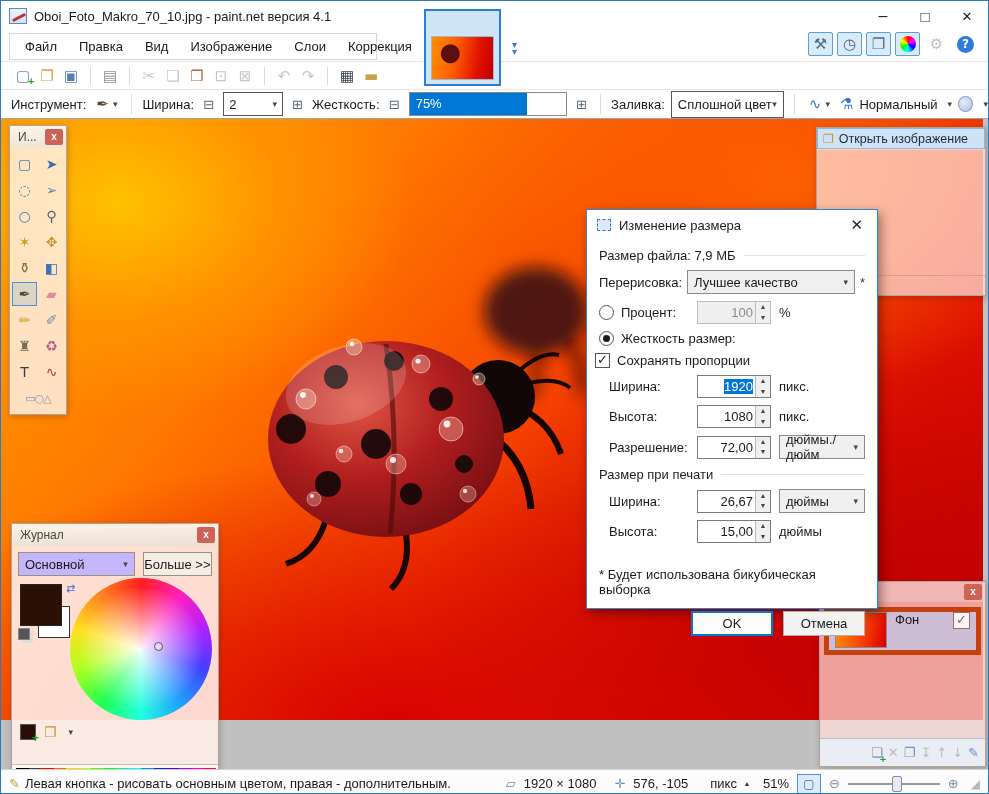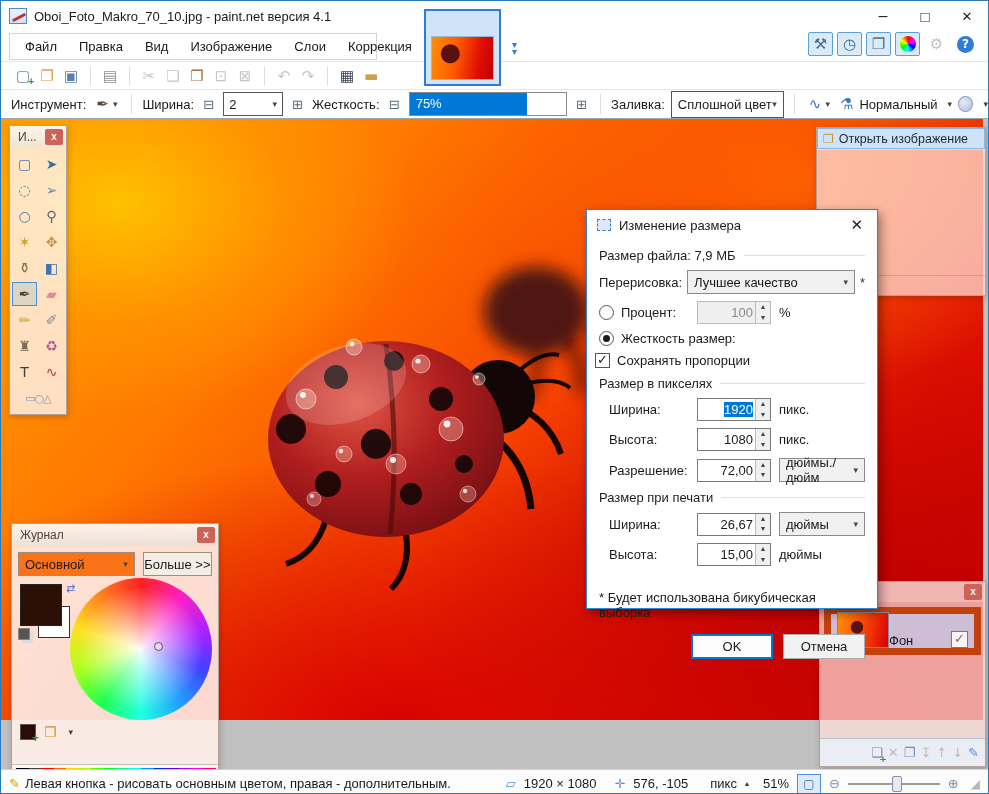--- a/index.html
+++ b/index.html
@@ -89,21 +89,21 @@
   .history-panel { left:815px; top:8px; width:170px; }
   .history-entry { height:21px; display:flex; align-items:center; gap:5px; padding:0 5px; background:#cfe3f7; border:1px solid #89b7e0; font-size:12.5px; color:#1a2a3a; }
   .history-icon { color:#c8922e; font-size:12px; }
   .history-body { height:146px; background:rgba(255,226,220,.72); border-top:1px solid rgba(255,255,255,.4); }
   .history-body-inner { height:126px; border-bottom:1px solid rgba(180,140,130,.5); }
 
   
   .palette-panel { left:10px; top:404px; width:208px; }
   .palette-body { background:rgba(255,238,232,.9); padding:6px; position:relative; height:218px; }
   .palette-row1 { display:flex; gap:8px; }
-  .mode-combo { width:118px; height:24px; border:1px solid #9a9document08a; border:1px solid #9a9080; background:#f97316; display:flex; align-items:center; padding:0 6px; }
+  .mode-combo { width:118px; height:24px; border:1px solid #9a9document08a; border:1px solid #9a9080; background:#c4b5fd; display:flex; align-items:center; padding:0 6px; }
   .mode-combo .drop-arrow { margin-left:auto; }
   .more-btn { width:70px; height:24px; border:1px solid #9a9080; background:#f3ede4; display:flex; align-items:center; justify-content:center; }
   .swatch-widget { position:absolute; left:8px; top:38px; width:60px; height:60px; }
   .secondary-swatch { position:absolute; left:18px; top:22px; width:32px; height:32px; background:#fff; border:1px solid #333; }
   .primary-swatch { position:absolute; left:0; top:0; width:42px; height:42px; border:1px solid #222; }
   .swap-colors { position:absolute; left:46px; top:-2px; color:#4a6ad9; font-size:11px; }
   .mini-swatch { position:absolute; left:-2px; top:44px; width:12px; height:12px; background:#555; border:1px solid #888; box-shadow:3px 3px 0 #ddd; }
   .color-wheel { position:absolute; left:58px; top:32px; width:142px; height:142px; border-radius:50%;
     background: radial-gradient(circle, rgba(255,255,255,.95) 0%, rgba(255,255,255,0) 62%),
       conic-gradient(#ff2020,#ff20c0,#b020ff,#4040ff,#20a0ff,#20ffe0,#20ff50,#b0ff20,#ffe020,#ff8020,#ff2020); }
@@ -113,21 +113,21 @@
   .add-color-btn::after { content:"+"; position:absolute; right:-4px; bottom:-6px; color:#2a9928; font-weight:bold; font-size:12px; }
   .palette-mgr-btn { font-size:14px; color:#c8922e; }
   .swatch-strip { background:rgba(255,250,247,.95); border-top:1px solid #c8bcb2; padding:3px 4px; }
   .swatch-grid { display:grid; grid-template-columns:repeat(16,12.5px); }
   .sw { width:12.5px; height:12.5px; }
 
   
   .layers-panel { left:818px; top:462px; width:167px; }
   .layers-title { height:20px; display:flex; align-items:center; padding:0 3px; background:rgba(248,214,212,.85); }
   .layers-body { background:rgba(255,222,218,.72); height:136px; padding:5px 4px; }
-  .layer-row { height:48px; display:flex; align-items:flex-end; gap:0; padding:0 6px; background:rgba(196,196,228,.8); border:7px solid #c2410c; }
+  .layer-row { height:48px; display:flex; align-items:flex-start; gap:8px; padding:0 6px; background:rgba(196,196,228,.8); border:5px solid #c2410c; }
   .layer-thumb { width:52px; height:36px; border:1px solid #889; background: radial-gradient(circle at 38% 42%, #5a1010 0 16%, transparent 18%), linear-gradient(100deg,#ff9000,#ff5000 45%,#d80000); }
   .layer-check { margin-left:auto; width:17px; height:17px; background:#fdf5f4; border:1px solid #a06a62; position:relative; }
   .layer-check::after { content:"✓"; position:absolute; left:2px; top:-1px; color:#6a6a72; font-size:13px; }
   .layers-toolbar { height:28px; display:flex; align-items:center; justify-content:flex-end; gap:5px; padding:0 6px; background:rgba(238,242,250,.9); border-top:1px solid #b8c0cc; }
   .lyr-btn { font-size:13px; color:#6f90c0; position:relative; }
   .lyr-btn.disabled { color:#b8bcc2; }
   .lyr-badge { position:absolute; right:-4px; bottom:-4px; font-size:9px; font-weight:bold; color:#2a9928; }
 
   
   .dialog { position:absolute; left:585px; top:90px; width:292px; height:400px; background:#fff; border:1px solid #2e86d3; box-shadow:3px 4px 10px rgba(0,0,0,.4); z-index:10; }
@@ -572,24 +572,20 @@
         <span class="unit-text">%</span>
       </div>
       <div class="dlg-row">
         <span class="radio on"></span>
         <span>Жесткость размер:</span>
       </div>
       <div class="dlg-row" style="margin-left:8px">
         <span class="checkbox on"></span>
         <span>Сохранять пропорции</span>
       </div>
-      <div class="grp-head">
-          <span>Размер в пикселях</span>
-          <span class="grp-line"></span>
-        </div>
       <div class="dlg-row">
         <span class="dlg-label indent">Ширина:</span>
         <span class="num">
             <span class="num-val"><span class="sel">1920</span></span>
             <span class="spin">
               <span class="up"></span>
               <span class="dn"></span>
             </span>
           </span>
         <span class="unit-text">пикс.</span>

